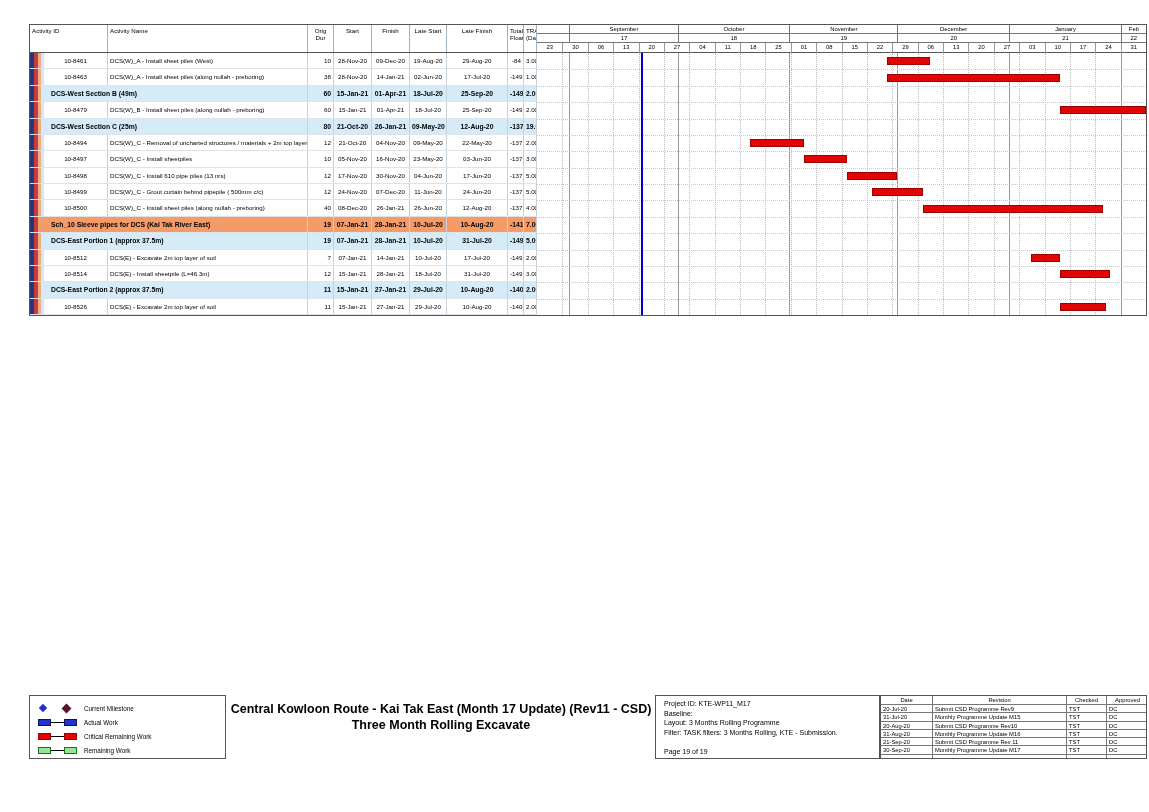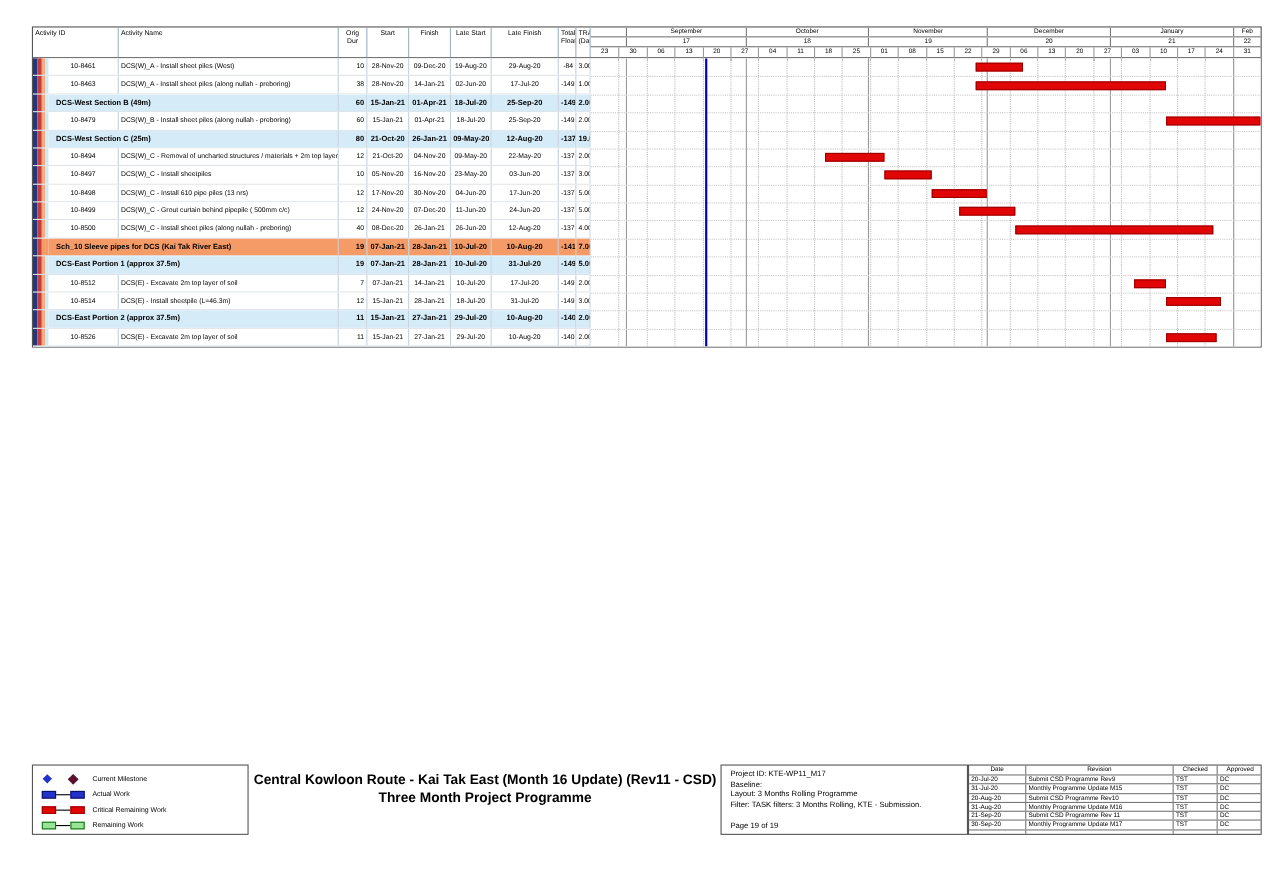--- a/index.html
+++ b/index.html
@@ -492,22 +492,22 @@
         <div class="lsym">
           <div class="lbar" style="background: rgb(154, 228, 154); border: 1px solid rgb(17, 119, 17);"></div>
           <div class="lline"></div>
           <div class="lbar" style="background: rgb(154, 228, 154); border: 1px solid rgb(17, 119, 17);"></div>
         </div>
         <div class="llabel">Remaining Work</div>
       </div>
     </div>
 
   <div class="title-block">
-    <div class="title-line">Central Kowloon Route - Kai Tak East (Month 16 Update) (Rev11 - CSD)</div>
-    <div class="title-line">Three Month Project Programme</div>
+    <div class="title-line">Central Kowloon Route - Kai Tak East (Month 17 Update) (Rev11 - CSD)</div>
+    <div class="title-line">Three Month Rolling Excavate</div>
   </div>
 
   <div class="info" id="info-box">
     <div class="info-line">Project ID: KTE-WP11_M17</div>
       <div class="info-line">Baseline:</div>
       <div class="info-line">Layout: 3 Months Rolling Programme</div>
       <div class="info-line">Filter: TASK filters: 3 Months Rolling, KTE - Submission.</div>
       <div class="page-line">Page 19 of 19</div>
   </div>
 

